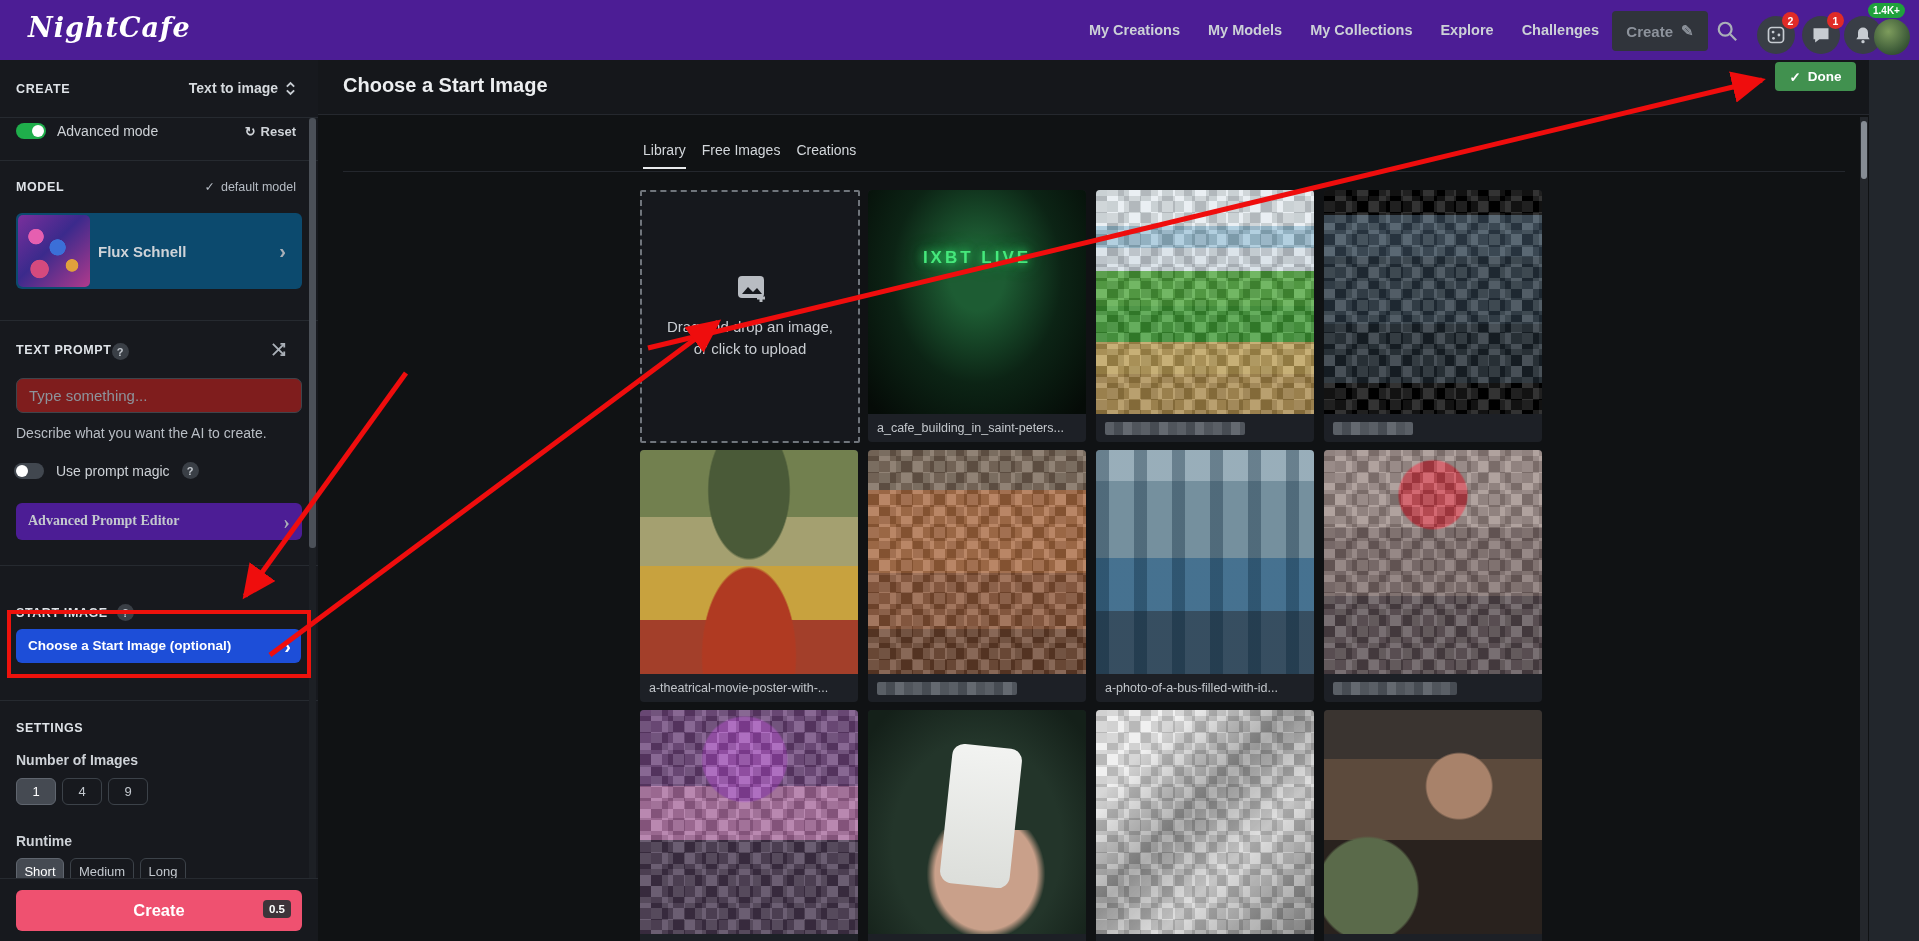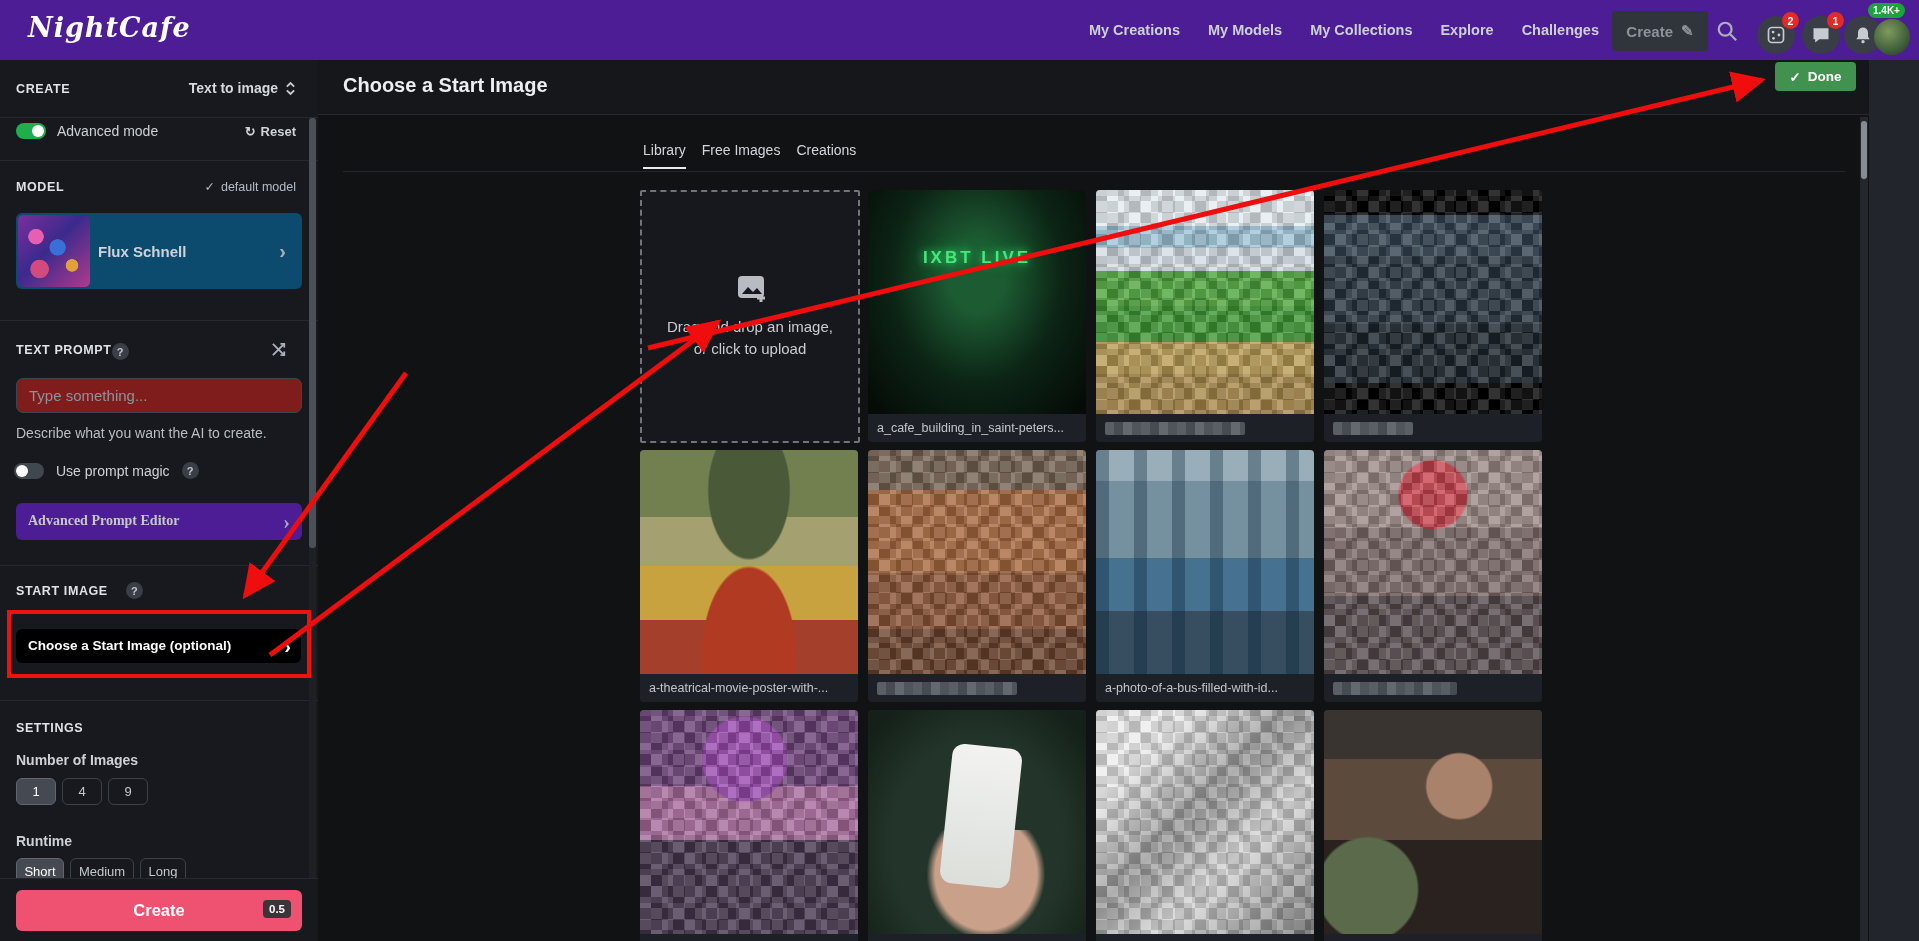--- a/index.html
+++ b/index.html
@@ -67,22 +67,22 @@
     border:1px solid #3f444b; border-radius:7px; color:#8d939b; font-size:15px;
     padding:16px 12px; outline:none; font-family:"Liberation Sans", sans-serif; }
   #prompt-input::placeholder { color:#8d939b; }
   #prompt-help { left:16px; top:365px; color:#b9bec5; font-size:14px; }
   #row-magic { left:14px; top:402px; display:flex; align-items:center; gap:12px;
     color:#ced2d7; font-size:14px; }
   #ape-card { left:16px; top:443px; width:286px; height:37px; background:#4c1d95; border-radius:6px;font-family:Liberation Serif, serif; }
   #ape-label { left:12px; top:10px; color:#c3c8ce; font-size:14px; font-weight:bold; }
   #ape-chev { right:12px; top:9px; }
   #div2 { top:505px; }
-  #si-label-row { left:16px; top:522px; display:flex; align-items:center; gap:18px; }
-  #si-btn { left:16px; top:569px; width:285px; height:34px; background:#000000; border-radius:6px; z-index:12; }
+  #si-label-row { left:16px; top:544px; display:flex; align-items:center; gap:9px; }
+  #si-btn { left:16px; top:569px; width:285px; height:34px; background:#1d4ed8; border-radius:6px; z-index:12; }
   #si-btn-label { left:12px; top:9px; color:#ffffff; font-size:13.5px; font-weight:bold; }
   #si-chev { right:10px; top:7px; color:#fff; }
   #div3 { top:640px; }
   #settings-label { left:16px; top:661px; }
   #numimg-label { left:16px; top:692px; color:#ced2d7; font-size:14px; font-weight:bold; }
   .pillbtn { position:absolute; top:718px; height:27px; border-radius:6px; border:1px solid #3c4249;
     color:#c3c8ce; font-size:13px; display:flex; align-items:center; justify-content:center; }
   .pillbtn.sel { background:#454a52; border-color:#60666f; color:#fff; }
   #num-1 { left:16px; width:40px; } #num-4 { left:62px; width:40px; } #num-9 { left:108px; width:40px; }
   #runtime-label { left:16px; top:773px; color:#ced2d7; font-size:14px; font-weight:bold; }

